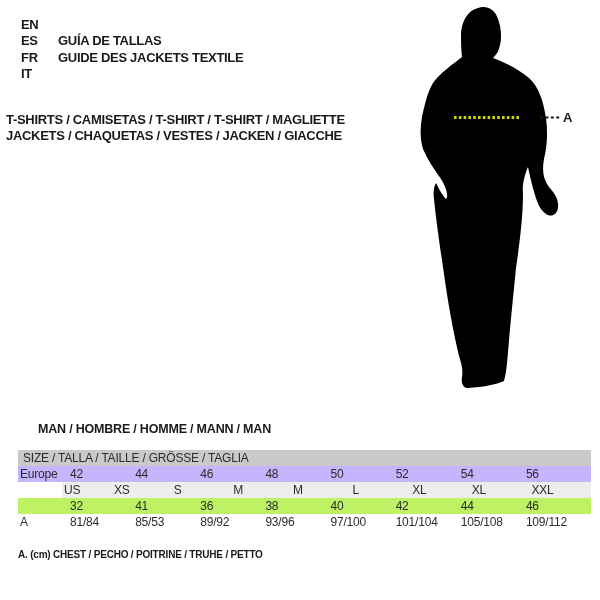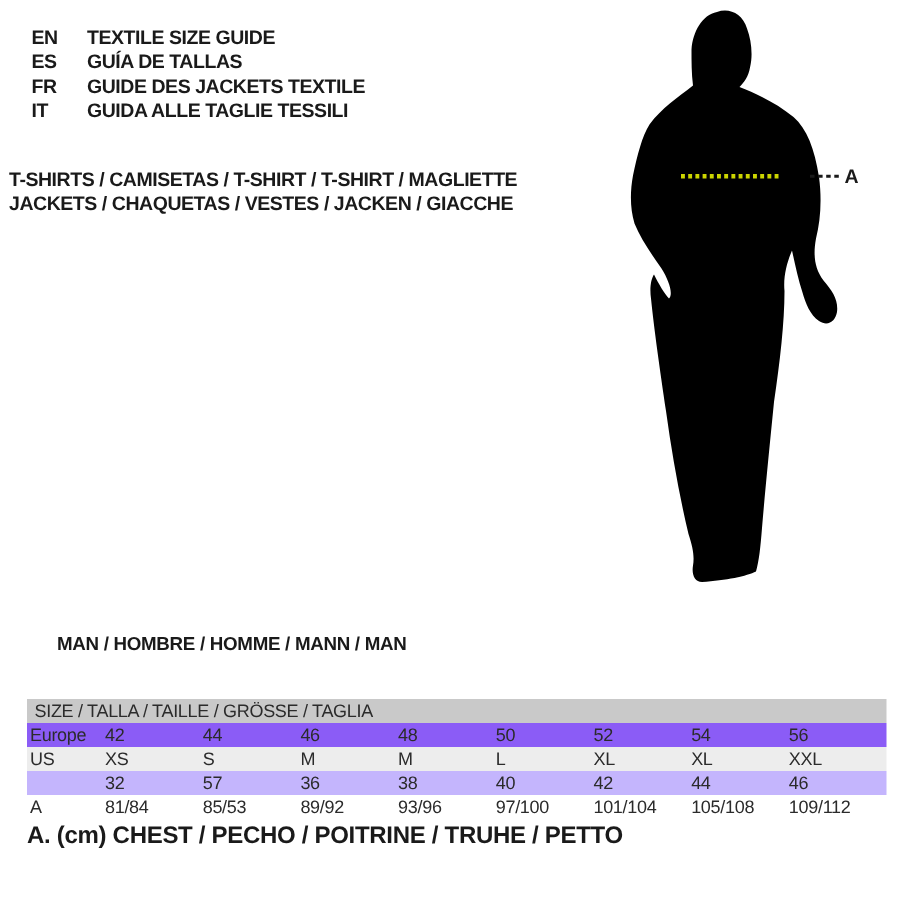--- a/index.html
+++ b/index.html
@@ -57,45 +57,43 @@
     display:grid;
     grid-template-columns:52px repeat(8,1fr);
     height:16px;line-height:16px;
     color:#2b2b2b;
   }
   .size-row .row-label{text-align:left;padding-left:2px;}
   .size-row .cell{text-align:left;}
   
   .footnote{
     position:absolute;left:18px;top:549px;
-    font-size:16px;font-weight:bold;letter-spacing:-0.2px;
+    font-size:10px;font-weight:bold;letter-spacing:-0.2px;
     white-space:nowrap;
   }
 </style>
 </head>
 <body>
 
 <div class="canvas">
 
   <div class="lang-block">
     <div class="lang-row">
       <span class="lang-code">EN</span>
-      <span class="lang-label">TEXTILE SIZE GUIDE</span>
     </div>
     <div class="lang-row">
       <span class="lang-code">ES</span>
       <span class="lang-label">GUÍA DE TALLAS</span>
     </div>
     <div class="lang-row">
       <span class="lang-code">FR</span>
       <span class="lang-label">GUIDE DES JACKETS TEXTILE</span>
     </div>
     <div class="lang-row">
       <span class="lang-code">IT</span>
-      <span class="lang-label">GUIDA ALLE TAGLIE TESSILI</span>
     </div>
   </div>
 
   <div class="cat-block">
     <div>T-SHIRTS / CAMISETAS / T-SHIRT / T-SHIRT / MAGLIETTE</div>
     <div>JACKETS / CHAQUETAS / VESTES / JACKEN / GIACCHE</div>
   </div>
 
   <svg class="figure-svg" viewBox="0 0 600 600">
     <path d="M478 8
@@ -129,50 +127,50 @@
          C461 49 461 41 461 33
          C462 21 468 10 478 8 Z" fill="#000000"></path>
     <line x1="454" y1="117.5" x2="520" y2="117.5" stroke-width="3" stroke-dasharray="2.6 2.2" stroke="#ccd500"></line>
     <line x1="540" y1="117.5" x2="560" y2="117.5" stroke-width="2" stroke-dasharray="3 2.4" stroke="#1a1a1a"></line>
   </svg>
   <div class="measure-label">A</div>
 
   <div class="section-title">MAN / HOMBRE / HOMME / MANN / MAN</div>
 
   <div class="size-table">
-    <div class="size-table-header" style="background:#c9c9c9;margin-top:16px;">SIZE / TALLA / TAILLE / GRÖSSE / TAGLIA</div>
+    <div class="size-table-header" style="background:#c9c9c9;">SIZE / TALLA / TAILLE / GRÖSSE / TAGLIA</div>
 
-    <div class="size-row" style="background:#8b5cf6;">
+    <div class="size-row" style="background:#c4b5fd;">
       <span class="row-label">Europe</span>
       <span class="cell">42</span>
       <span class="cell">44</span>
       <span class="cell">46</span>
       <span class="cell">48</span>
       <span class="cell">50</span>
       <span class="cell">52</span>
       <span class="cell">54</span>
       <span class="cell">56</span>
     </div>
 
-    <div class="size-row" style="background:#ededed;">
+    <div class="size-row" style="background:#ededed;margin-left:44px;">
       <span class="row-label">US</span>
       <span class="cell">XS</span>
       <span class="cell">S</span>
       <span class="cell">M</span>
       <span class="cell">M</span>
       <span class="cell">L</span>
       <span class="cell">XL</span>
       <span class="cell">XL</span>
       <span class="cell">XXL</span>
     </div>
 
-    <div class="size-row" style="background:#c4b5fd;">
+    <div class="size-row" style="background:#bef264;">
       <span class="row-label"></span>
       <span class="cell">32</span>
-      <span class="cell">57</span>
+      <span class="cell">41</span>
       <span class="cell">36</span>
       <span class="cell">38</span>
       <span class="cell">40</span>
       <span class="cell">42</span>
       <span class="cell">44</span>
       <span class="cell">46</span>
     </div>
 
     <div class="size-row" style="background:#ffffff;">
       <span class="row-label">A</span>

